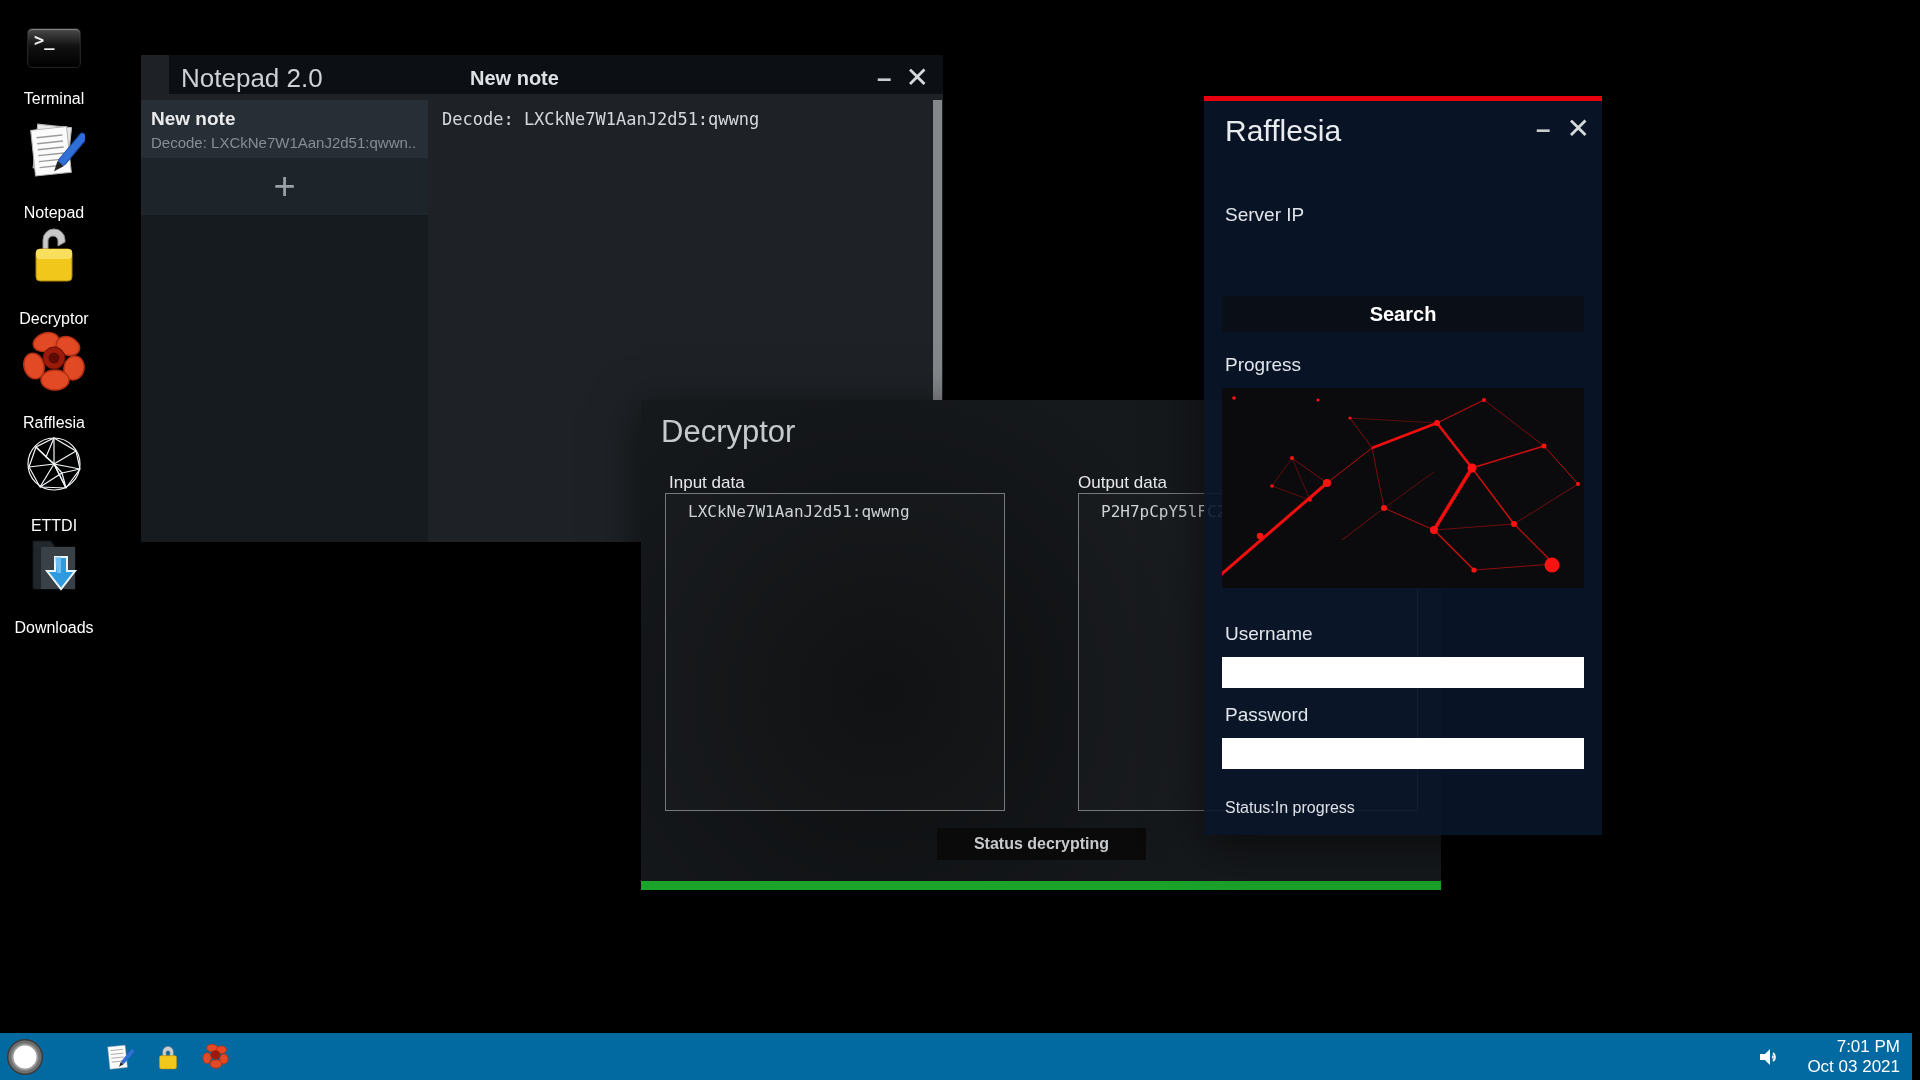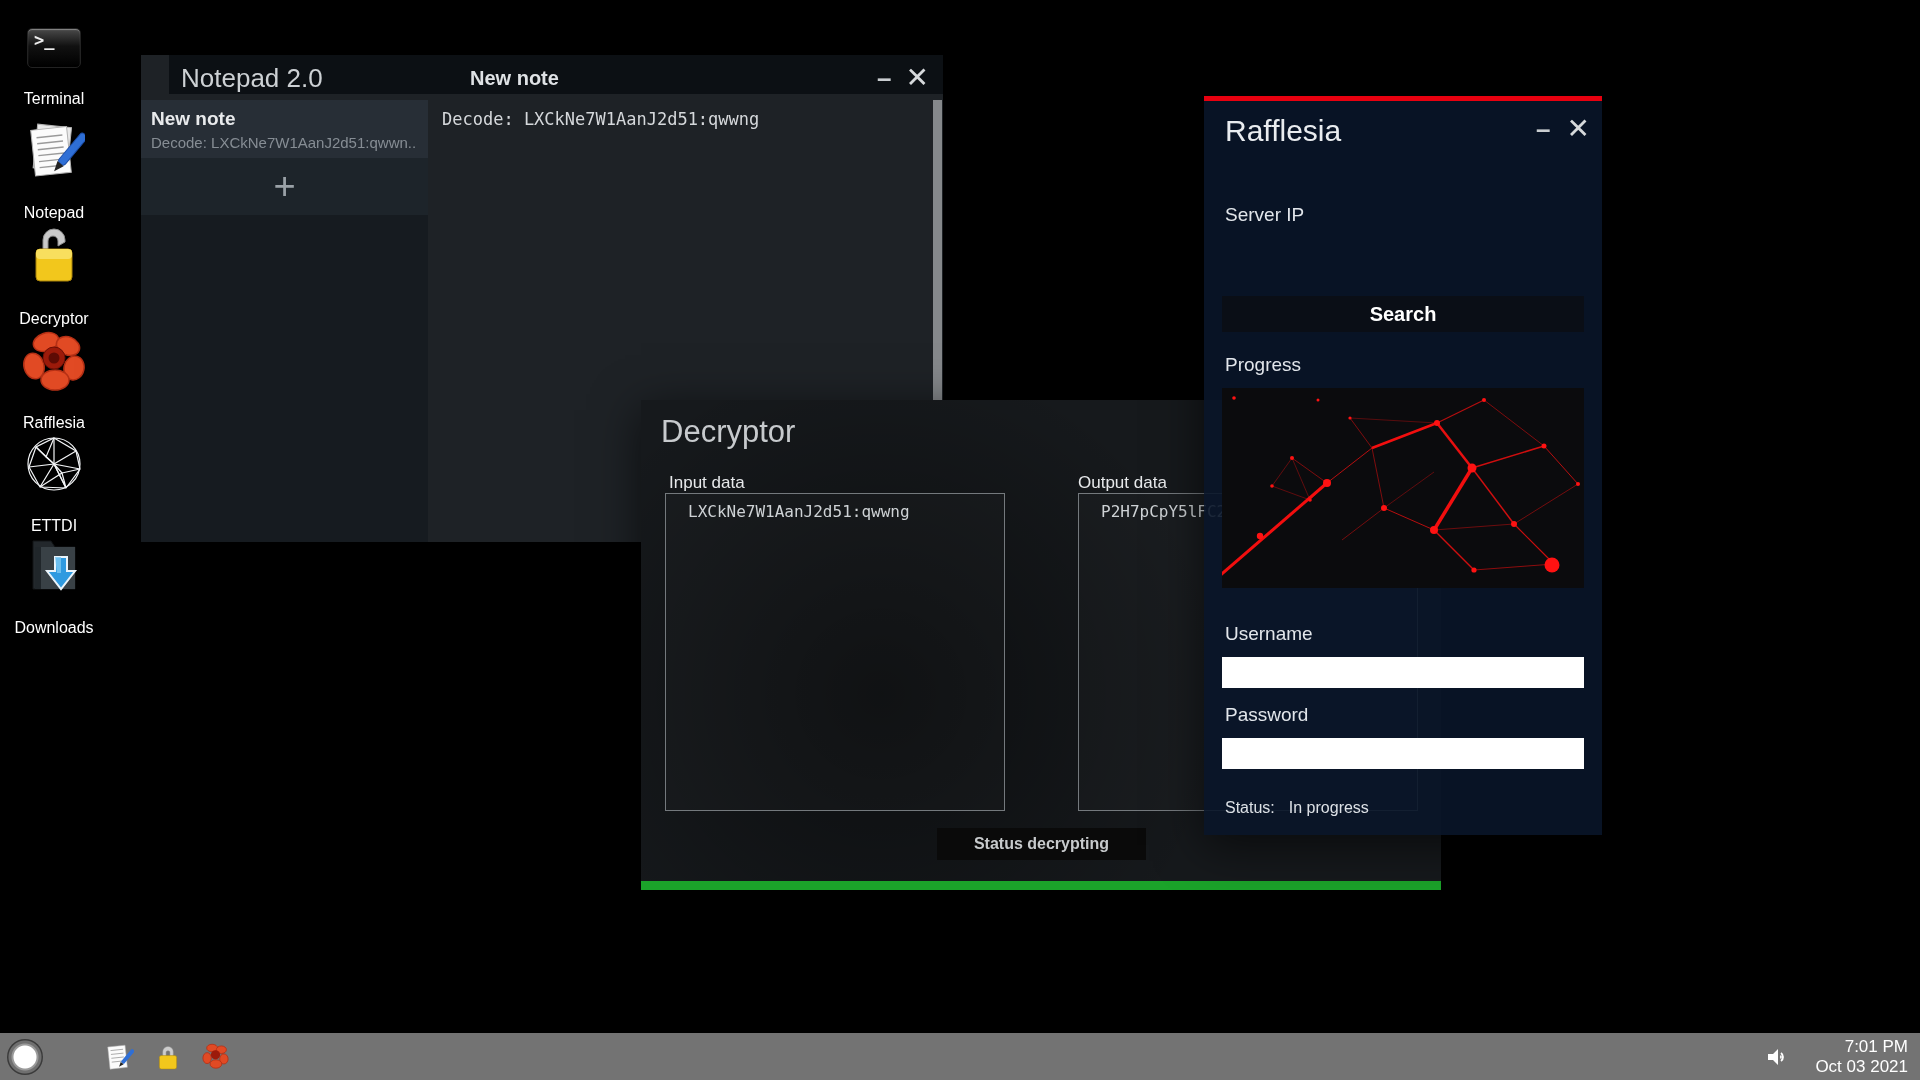--- a/index.html
+++ b/index.html
@@ -54,23 +54,23 @@
   .rf .winbtns{top:10px;gap:16px;padding-right:12px;}
   .rf-label{position:absolute;left:21px;font-size:19px;color:#e2e6eb;}
   .rf-ip{position:absolute;left:18px;top:138px;width:362px;height:32px;background:#a7a7a9;border:0;
     font-family:"Liberation Sans",sans-serif;font-size:20px;color:#64676c;padding:0 0 0 7px;box-sizing:border-box;}
   .rf-search{position:absolute;left:18px;top:200px;width:362px;height:36px;background:#0a0e16;
     color:#fff;font-size:20px;font-weight:bold;display:flex;align-items:center;justify-content:center;}
   .rf-img{position:absolute;left:18px;top:292px;width:362px;height:200px;background:#0b0b0d;overflow:hidden;}
   .rf-input{position:absolute;left:18px;width:362px;height:31px;background:#fff;border:0;box-sizing:border-box;
     font-size:18px;padding:0 6px;}
   .rf-status{position:absolute;left:21px;top:703px;font-size:16px;color:#dde1e6;}
-  .rf-status .val{margin-left:14px;}
-  
-  .taskbar{position:absolute;left:0;right:0;bottom:0;height:47px;background:#737373;z-index:50;
+  .rf-status .val{margin-left:0;}
+  
+  .taskbar{position:absolute;left:0;right:8px;bottom:0;height:47px;background:#0369a1;z-index:50;
     display:flex;align-items:center;}
   .tb-start{position:absolute;left:7px;top:6px;width:36px;height:36px;border-radius:50%;
     background:radial-gradient(circle,#ffffff 0 11px,#9a9a9a 12px 13px,#6f6f6f 14px 16px,#3a3a3a 17px 18px);}
   .tb-ic{position:absolute;top:9px;}
   .tb-right{position:absolute;right:12px;top:0;height:47px;display:flex;align-items:center;gap:26px;}
   .tb-clock{color:#fff;font-size:17px;text-align:right;line-height:1.15;}
   svg{display:block;}
 </style>
 </head>
 <body>

